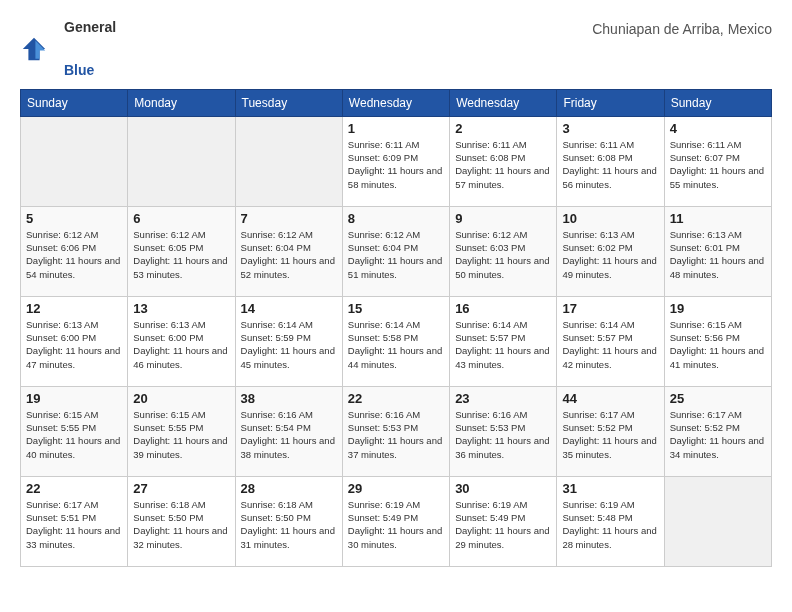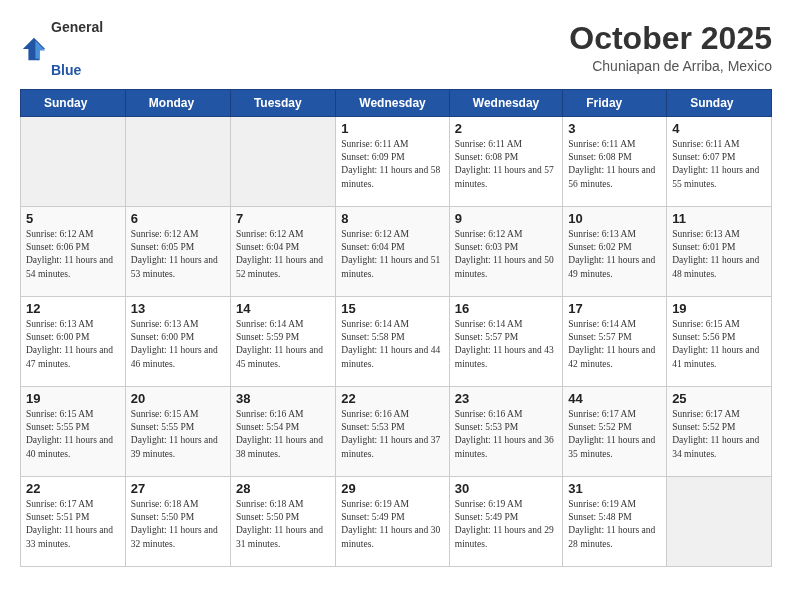--- a/index.html
+++ b/index.html
@@ -12,21 +12,21 @@
     }
     .header-area {
       display: flex;
       justify-content: space-between;
       align-items: flex-start;
       margin-bottom: 10px;
     }
     .logo {
       display: flex;
       align-items: center;
-      gap: 3px;
+      gap: 16px;
     }
     .logo-text {
       display: flex;
       flex-direction: column;
       font-size: 14px;
       font-weight: bold;
       line-height: 1.1;
     }
     .logo-general { color: #333; }
     .logo-blue { color: #2255a4; margin-top: 28px; }
@@ -49,23 +49,23 @@
     }
     .calendar-table {
       width: 100%;
       border-collapse: collapse;
       font-size: 10px;
     }
     .calendar-table th {
       background-color: #2255a4;
       color: #fff;
       text-align: left;
-      padding: 6px 23px;
+      padding: 6px 6px;
       font-size: 12px;
-      font-weight: bold;
+      font-weight: normal;
       border: 1px solid #1a4080;
     }
     .calendar-table td {
       border: 1px solid #ccc;
       vertical-align: top;
       padding: 4px 5px;
       width: 107px;
       min-height: 80px;
       height: 90px;
       background: #fff;
@@ -76,21 +76,20 @@
     .day-number {
       font-size: 13px;
       font-weight: bold;
       color: #222;
       margin-bottom: 2px;
     }
     .day-info {
       font-size: 9.5px;
       color: #333;
       line-height: 1.4;
-      font-family: Liberation Serif, serif;
     }
     .empty-cell {
       background: #f0f0f0 !important;
     }
     .week-row td {
       height: 90px;
     }
   </style>
 </head>
 <body>
@@ -101,21 +100,20 @@
       <polygon points="20,4 36,20 28,20 28,36 12,36 12,20 4,20" fill="#2255a4"></polygon>
       <polygon points="20,2 38,22 28,22 28,36 12,36 12,22 2,22" fill="none"></polygon>
       <path d="M22,8 L36,22 L28,22 L28,34 L22,34 Z" fill="#4a90d9"></path>
     </svg>
     <div class="logo-text">
       <span class="logo-general">General</span>
       <span class="logo-blue">Blue</span>
     </div>
   </div>
   <div class="title-area">
-    <div class="calendar-title">October 2025</div>
     <div class="calendar-subtitle">Chuniapan de Arriba, Mexico</div>
   </div>
 </div>
 
 <table class="calendar-table">
   <thead>
     <tr>
     <th>Sunday</th>
         <th>Monday</th>
         <th>Tuesday</th>

